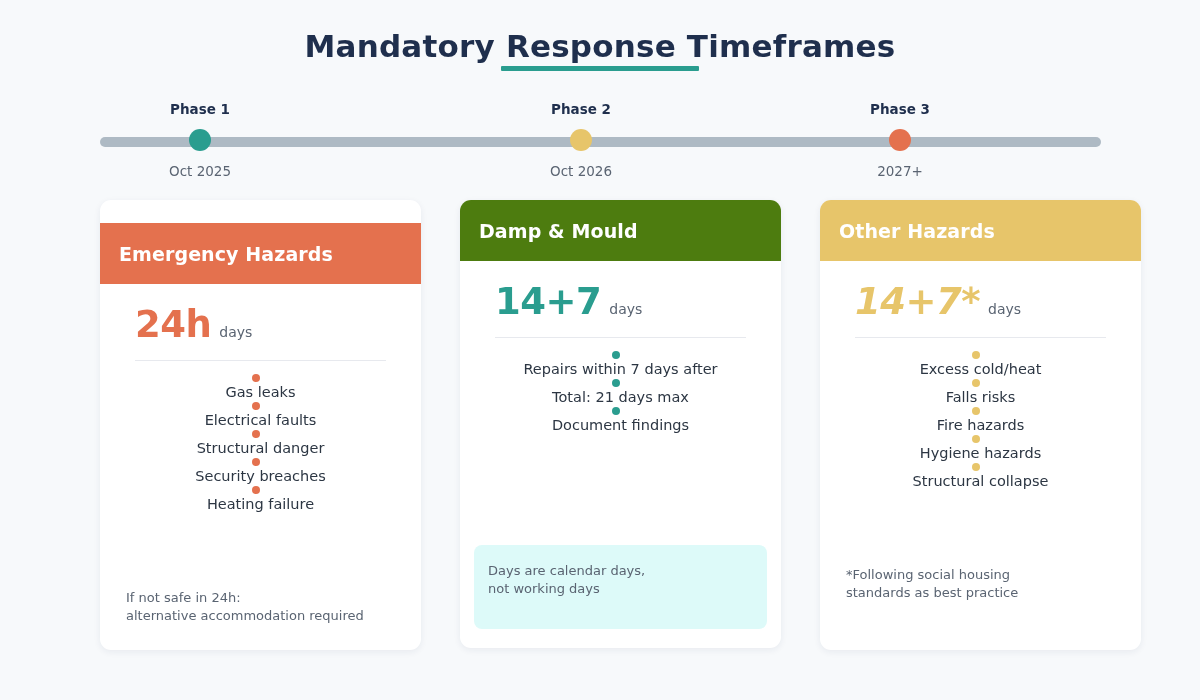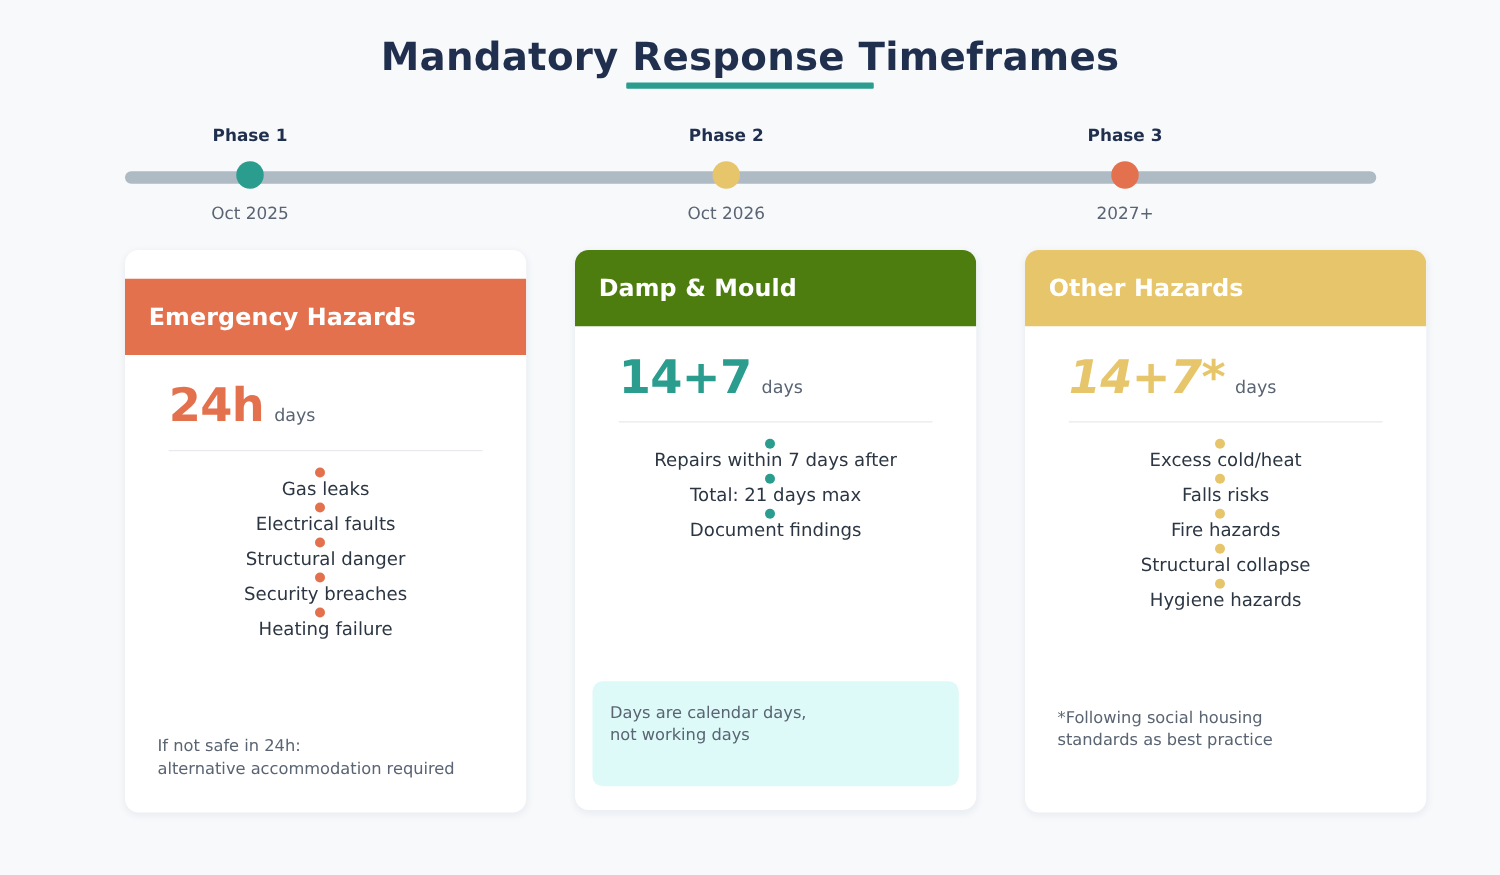--- a/index.html
+++ b/index.html
@@ -299,23 +299,23 @@
         <li class="bullet-item">
           <span class="bullet-dot" style="background: rgb(231, 197, 106);"></span>
           <span class="bullet-text">Falls risks</span>
         </li>
         <li class="bullet-item">
           <span class="bullet-dot" style="background: rgb(231, 197, 106);"></span>
           <span class="bullet-text">Fire hazards</span>
         </li>
         <li class="bullet-item">
           <span class="bullet-dot" style="background: rgb(231, 197, 106);"></span>
+          <span class="bullet-text">Hygiene hazards</span>
+        </li>
+        <li class="bullet-item">
+          <span class="bullet-dot" style="background: rgb(231, 197, 106);"></span>
           <span class="bullet-text">Structural collapse</span>
-        </li>
-        <li class="bullet-item">
-          <span class="bullet-dot" style="background: rgb(231, 197, 106);"></span>
-          <span class="bullet-text">Hygiene hazards</span>
         </li>
       </ul>
     <div class="note" id="note2">*Following social housing
 standards as best practice</div>
   </div>
 </div>
 
 </body></html>

